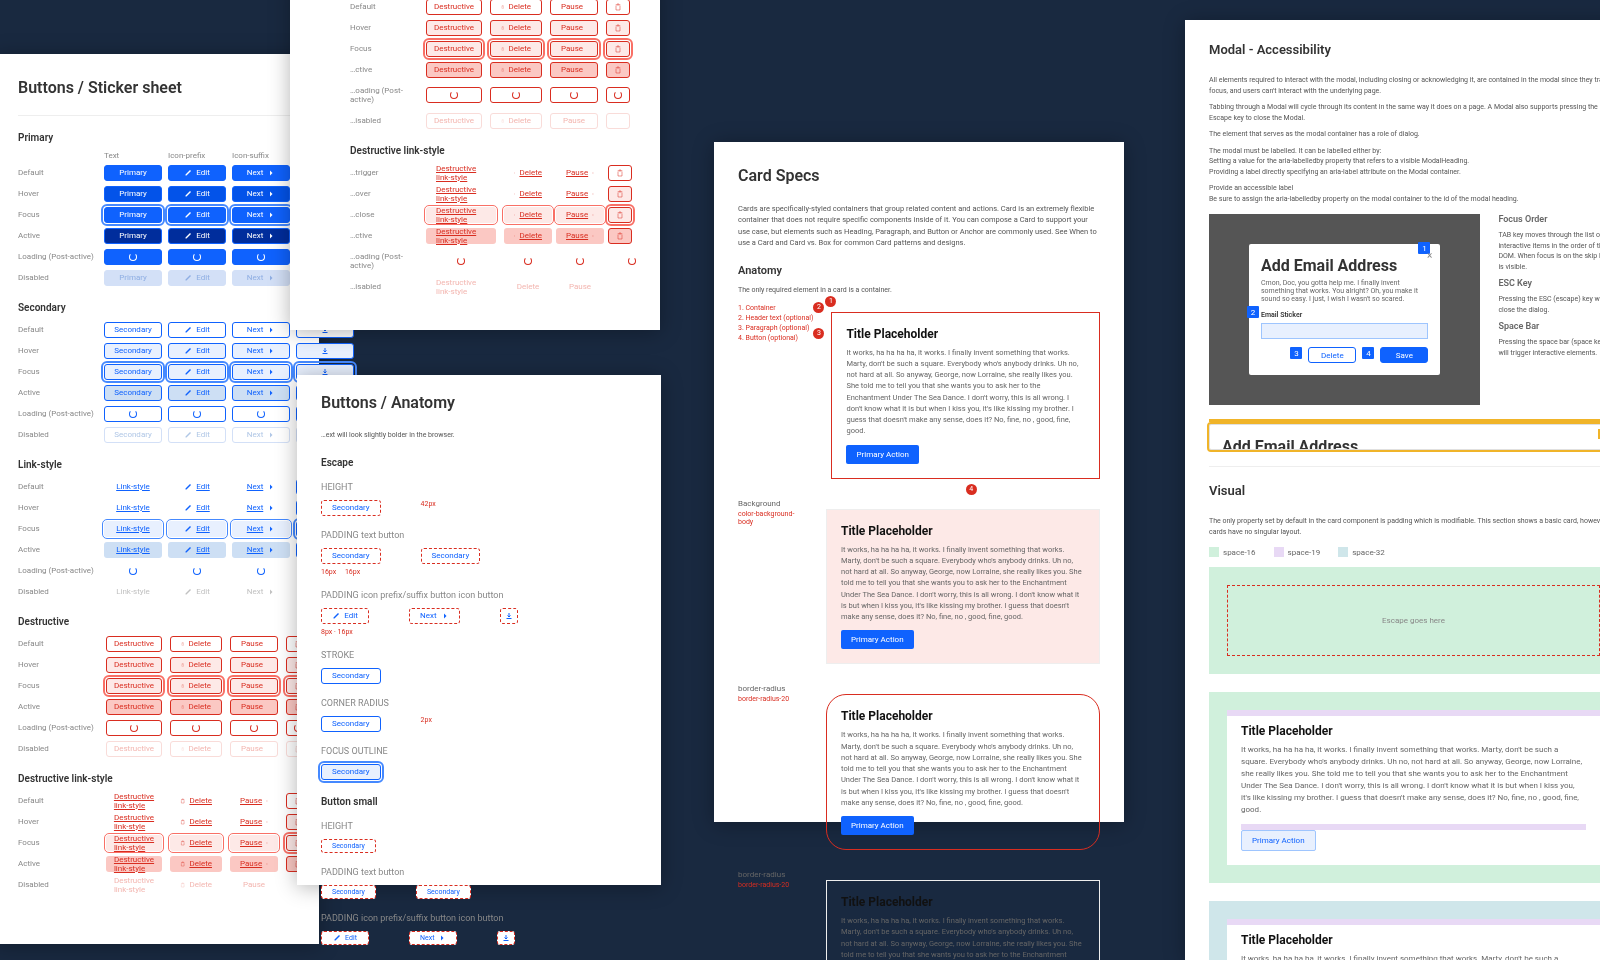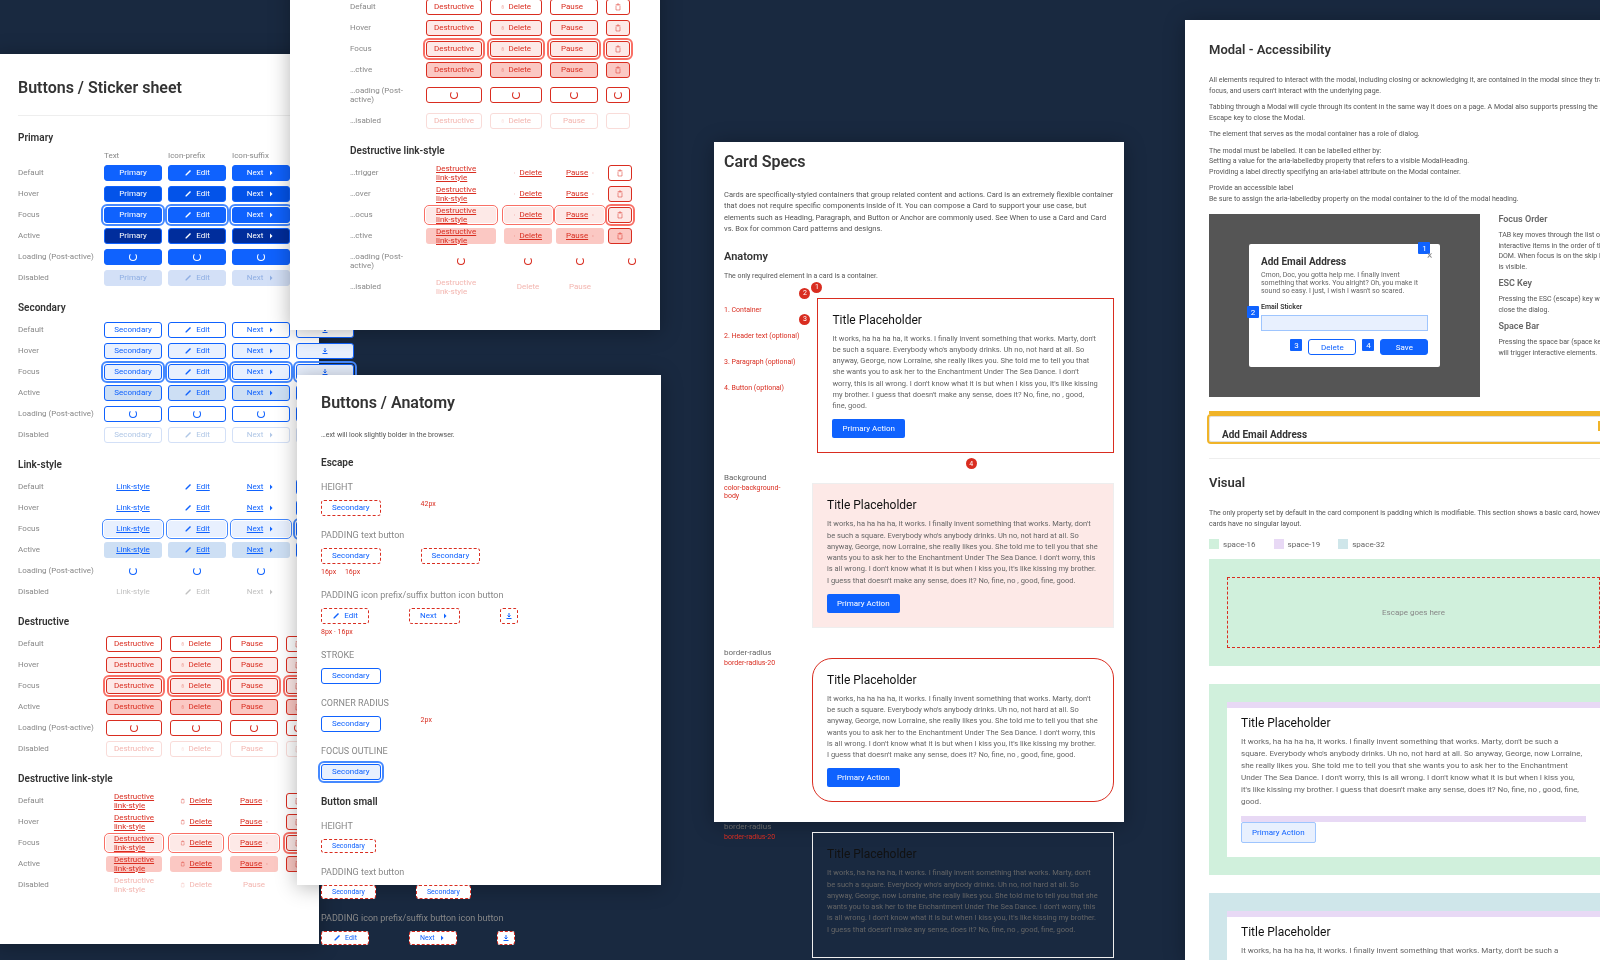--- a/index.html
+++ b/index.html
@@ -45,33 +45,33 @@
 .sticker-grid{display:grid;grid-template-columns:80px repeat(4,58px);gap:5px 6px;align-items:center;margin-bottom:4px}
 .sticker-grid5{display:grid;grid-template-columns:80px 56px 52px 48px 24px;gap:5px 8px;align-items:center;margin-bottom:4px}
 
 .anatomy-row{display:flex;gap:40px;align-items:flex-start;margin:8px 0}
 .annot{font-size:7px;color:#d92d20}
 .annot-box{border:1px dashed #d92d20;position:relative}
 
 .card-variant{border:1px solid #eee;padding:14px;margin:10px 0}
 .card-variant.pink{background:#fde9e7}
 .card-variant.round{border-radius:20px}
-.card-title{font-size:12px;font-weight:400;color:#111;margin-bottom:6px}
+.card-title{font-size:12px;font-weight:700;color:#111;margin-bottom:6px}
 .card-body{font-size:7.5px;color:#666;line-height:1.5;margin-bottom:8px}
 .card-btn{display:inline-block;background:#0f62fe;color:#fff;padding:5px 10px;font-size:8px;border-radius:2px}
 .variant-label{font-size:8px;color:#666;margin-bottom:2px}
 .variant-sub{font-size:7px;color:#d92d20}
 .anatomy-list{font-size:7px;color:#d92d20}
-.anatomy-list li{list-style:none;margin:18px 0}
+.anatomy-list li{list-style:none;margin:2px 0}
 .dot{display:inline-flex;width:11px;height:11px;background:#d92d20;color:#fff;border-radius:50%;font-size:7px;align-items:center;justify-content:center;position:absolute}
 
 .acc-text{font-size:7px;color:#555;line-height:1.5;margin:6px 0}
 .modal-demo{background:#555;padding:30px 40px;position:relative}
 .modal-box{background:#fff;padding:12px;border-radius:2px;position:relative}
-.modal-box h4{font-size:10px;font-weight:700;margin-bottom:4px}
+.modal-box h4{font-size:16px;font-weight:700;margin-bottom:4px}
 .modal-box p{font-size:7px;color:#666;margin-bottom:8px}
 .modal-field{background:#e8f0fe;padding:3px 6px;font-size:7px;margin:4px 0;border:1px solid #9ec5fe}
 .modal-actions{display:flex;justify-content:flex-end;gap:6px;margin-top:8px}
 .seq{position:absolute;background:#0f62fe;color:#fff;width:12px;height:12px;font-size:8px;display:flex;align-items:center;justify-content:center;border-radius:1px}
 .legend-row{display:flex;gap:18px;margin:10px 0}
 .legend-item{display:flex;align-items:center;gap:4px;font-size:8px;color:#666}
 .legend-sw{width:10px;height:10px}
 .spacing-card{position:relative;padding:18px}
 .sp-a{background:#d0f0dc}.sp-b{background:#e8d9f5}.sp-c{background:#cfe6ea}
 .inner-white{background:#fff;padding:14px}
@@ -829,21 +829,21 @@
           <path d="M4 4l8 8M12 4l-8 8" stroke="currentColor" stroke-width="2"></path>
         </svg>
       </span>
       <span class="btn btn-destr hover btn-icon-only">
         <svg class="icon" viewBox="0 0 16 16">
           <path d="M3 4h10M6 4V2h4v2m-6 2v8h8V6" stroke="currentColor" fill="none"></path>
         </svg>
       </span>
     </div>
   <div class="sticker-grid5" style="grid-template-columns:68px 70px 44px 44px 24px">
-      <span class="state-label">…ocus</span>
+      <span class="state-label">…close</span>
       <span class="btn btn-destr-link focus">Destructive link-style</span>
       <span class="btn btn-destr-link focus">
         <svg class="icon" viewBox="0 0 16 16">
           <path d="M3 4h10M6 4V2h4v2m-6 2v8h8V6" stroke="currentColor" fill="none"></path>
         </svg>
         <span>Delete</span>
       </span>
       <span class="btn btn-destr-link focus">
         <span>Pause</span>
         <svg class="icon" viewBox="0 0 16 16">
@@ -993,21 +993,21 @@
       <span class="btn btn-secondary annot-box btn-icon-only" style="height:14px">
         <svg class="icon" viewBox="0 0 16 16">
           <path d="M8 2v8m-3-3l3 3 3-3M3 13h10" stroke="currentColor" stroke-width="2" fill="none"></path>
         </svg>
       </span>
     </div>
   <h3>CORNER RADIUS</h3>
 
 </div>
 
-<div class="panel" style="top:142px;left:714px;width:410px;height:680px;padding:10px">
+<div class="panel" style="top:142px;left:714px;width:410px;height:680px;padding:24px">
   <h1>Card Specs</h1>
   <p class="acc-text" style="font-size:7.5px">Cards are specifically-styled containers that group related content and actions. Card is an extremely flexible container that does not require specific components inside of it. You can compose a Card to support your use case, but elements such as Heading, Paragraph, and Button or Anchor are commonly used. See When to use a Card and Card vs. Box for common Card patterns and designs.</p>
   <h2 style="font-size:11px">Anatomy</h2>
   <p class="acc-text">The only required element in a card is a container.</p>
   <div style="display:flex;gap:18px;align-items:flex-start">
     <ul class="anatomy-list">
       <li>1. Container</li>
         <li>2. Header text (optional)</li>
         <li>3. Paragraph (optional)</li>
         <li>4. Button (optional)</li>

